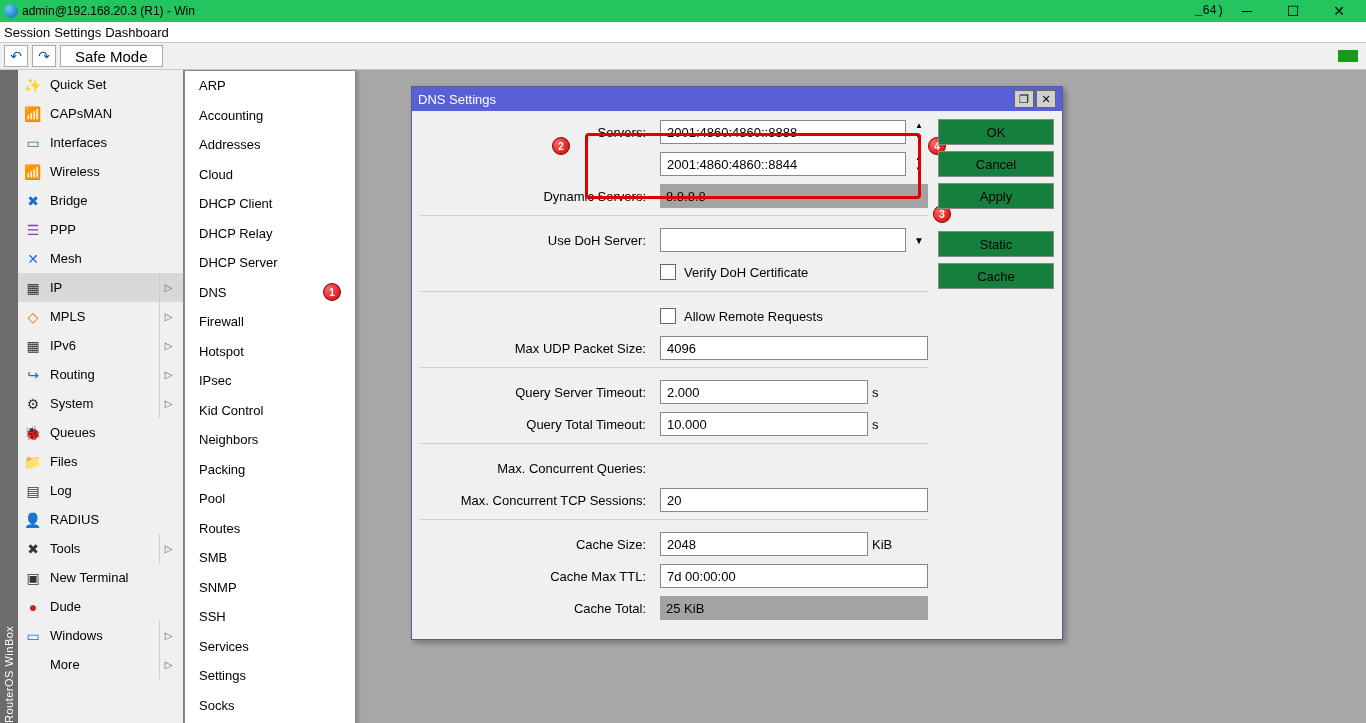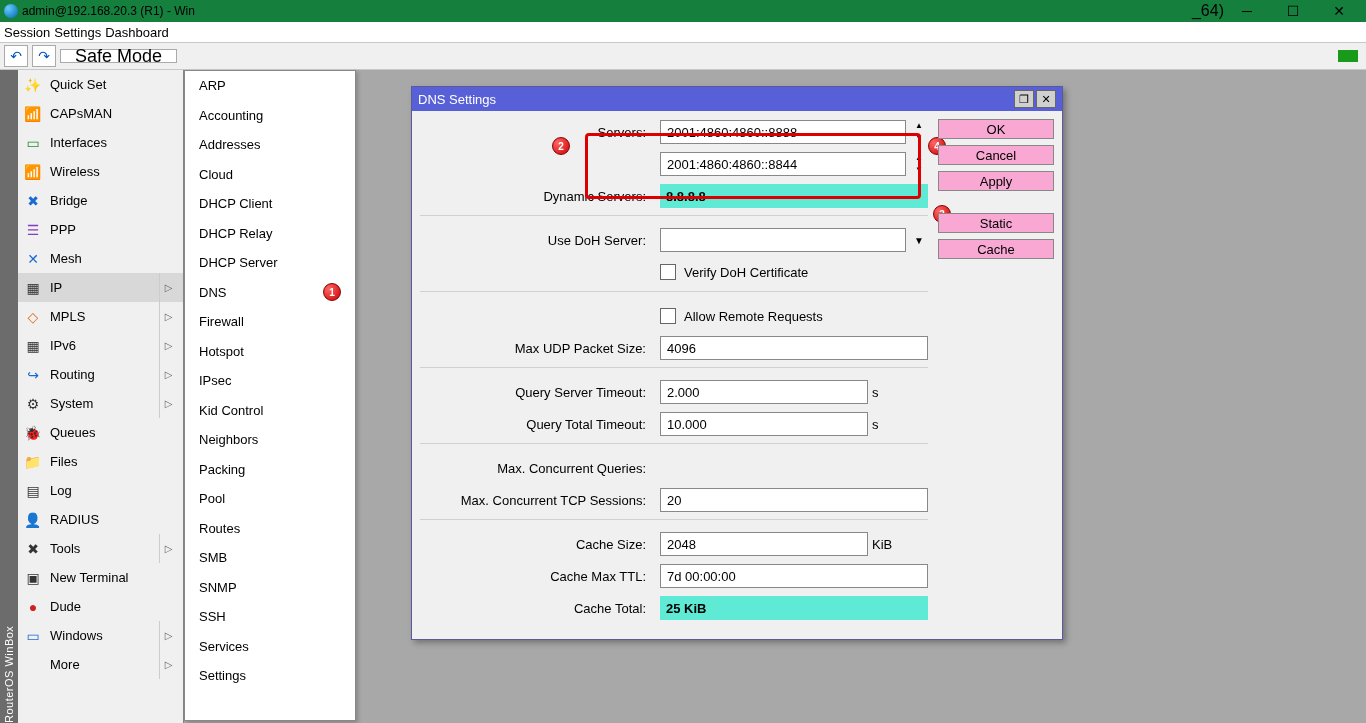--- a/index.html
+++ b/index.html
@@ -1,33 +1,33 @@
 <!DOCTYPE html>
 <html><head>
 <meta charset="utf-8">
 <style>
 * { box-sizing: border-box; margin: 0; padding: 0; font-family: Arial, sans-serif; font-size: 13px; }
 body { background: #fff; width: 1366px; height: 723px; overflow: hidden; position: relative; }
 
 
-.titlebar { height: 22px; background: #15803d; display: flex; align-items: center; padding: 0 4px; }
+.titlebar { height: 22px; background: #22c55e; display: flex; align-items: center; padding: 0 4px; }
 .titlebar .icon-ball { width: 14px; height: 14px; border-radius: 50%; background: radial-gradient(circle at 30% 30%, #6cf, #06a); margin-right: 4px; }
 .titlebar .title-text { flex: 1; font-size: 12px; }
-.titlebar .arch { margin-left: 160px; font-size: 16px; color: #000; }
+.titlebar .arch { margin-left: 160px; font-size: 12px; color: #000; font-family: Liberation Mono, monospace; }
 .winctrl { margin-left: auto; display: flex; }
 .winctrl .btn { width: 46px; height: 22px; display: flex; align-items: center; justify-content: center; font-size: 14px; cursor: pointer; }
 
 
 .menubar { height: 20px; display: flex; align-items: center; padding: 0 4px; gap: 4px; font-size: 12px; }
 .menubar span { cursor: pointer; }
 
 
 .toolbar { height: 28px; background: #f0f0f0; border-top: 1px solid #c8c8c8; border-bottom: 1px solid #c8c8c8; display: flex; align-items: center; padding: 0 4px; gap: 4px; }
 .tbtn { width: 24px; height: 22px; border: 1px solid #aaa; background: #fff; display: flex; align-items: center; justify-content: center; font-size: 14px; color: #0054b8; cursor: pointer; }
-.safemode { height: 14px; padding: 0 14px; border: 1px solid #aaa; background: #fff; display: flex; align-items: center; cursor: pointer; font-size: 18px; }
+.safemode { height: 22px; padding: 0 14px; border: 1px solid #aaa; background: #fff; display: flex; align-items: center; cursor: pointer; font-size: 15px; }
 .status-led { width: 20px; height: 12px; background: #1a9a1a; margin-left: auto; margin-right: 4px; }
 
 
 .main { position: absolute; top: 70px; left: 0; right: 0; bottom: 0; display: flex; background: #a8a8a8; }
 
 
 .brand { width: 18px; background: #6c6c6c; color: #fff; font-size: 11px; writing-mode: vertical-rl; transform: rotate(180deg); display: flex; align-items: center; justify-content: flex-start; padding-bottom: 4px; letter-spacing: 0.5px; }
 
 
 .sidebar { width: 166px; background: #f0f0f0; border-right: 1px solid #888; overflow: hidden; }
@@ -46,27 +46,27 @@
 .workspace { flex: 1; background: #a8a8a8; position: relative; }
 
 
 .dnswin { position: absolute; left: 227px; top: 16px; width: 652px; background: #f0f0f0; border: 1px solid #5a5a9a; box-shadow: 3px 3px 6px rgba(0,0,0,0.3); }
 .dnswin .dtitle { height: 24px; background: #5860d8; color: #fff; display: flex; align-items: center; padding: 0 6px; font-size: 13px; }
 .dtitle .dctrl { margin-left: auto; display: flex; gap: 0; }
 .dtitle .dcbtn { width: 20px; height: 18px; background: #d0d0d0; border: 1px solid #666; display: flex; align-items: center; justify-content: center; color: #000; font-size: 11px; cursor: pointer; margin-left:2px; }
 .dbody { display: flex; padding: 8px 8px 12px 8px; gap: 10px; }
 .dform { flex: 1; }
 .dbuttons { width: 116px; display: flex; flex-direction: column; gap: 6px; position: relative; }
-.dbtn { height: 20px; border: 1px solid #888; background: #f9a8d4; display: flex; align-items: center; justify-content: center; cursor: pointer; font-size: 13px; }
+.dbtn { height: 26px; border: 1px solid #888; background: #15803d; display: flex; align-items: center; justify-content: center; cursor: pointer; font-size: 13px; }
 
 .frow { display: flex; align-items: center; margin-bottom: 6px; min-height: 26px; gap: 8px; }
 .frow .lbl { width: 232px; text-align: right; padding-right: 6px; font-size: 13px; }
 .frow .val { flex: 1; display: flex; align-items: center; gap: 4px; }
 .frow input[type="text"] { flex: 1; height: 24px; border: 1px solid #888; background: #fff; padding: 0 6px; font-size: 13px; }
-.frow .readonly { flex: 1; height: 24px; background: #5eead4; padding: 0 6px; display: flex; align-items: center; font-weight: bold; }
+.frow .readonly { flex: 1; height: 24px; background: #a3a3a3; padding: 0 6px; display: flex; align-items: center; }
 .frow .unit { width: 24px; font-size: 13px; }
 .spinner { width: 18px; height: 24px; display: flex; flex-direction: column; cursor: pointer; }
 .spinner .su, .spinner .sd { flex: 1; display: flex; align-items: center; justify-content: center; font-size: 8px; line-height:1; }
 .ddarrow { width: 18px; height: 24px; display: flex; align-items: center; justify-content: center; font-size: 10px; cursor: pointer; }
 .checkbox { width: 16px; height: 16px; border: 1px solid #666; background: #fff; margin-right: 4px; cursor: pointer; }
 .section-gap { height: 8px; border-top: 1px solid #d0d0d0; margin: 4px 0 4px 0; }
 
 
 .hlbox { position: absolute; border: 3px solid #d00; border-radius: 4px; pointer-events: none; }
 .hlbox.b1 { left: 165px; top: 14px; width: 336px; height: 66px; }
@@ -260,20 +260,23 @@
         <span>SNMP</span>
       </div>
       <div class="sitem">
         <span>SSH</span>
       </div>
       <div class="sitem">
         <span>Services</span>
       </div>
       <div class="sitem">
         <span>Settings</span>
+      </div>
+      <div class="sitem">
+        <span>Socks</span>
       </div>
       <div class="sitem"></div>
     </div>
 
   <div class="workspace">
 
     <div class="dnswin">
       <div class="dtitle">
         <span>DNS Settings</span>
         <div class="dctrl">

